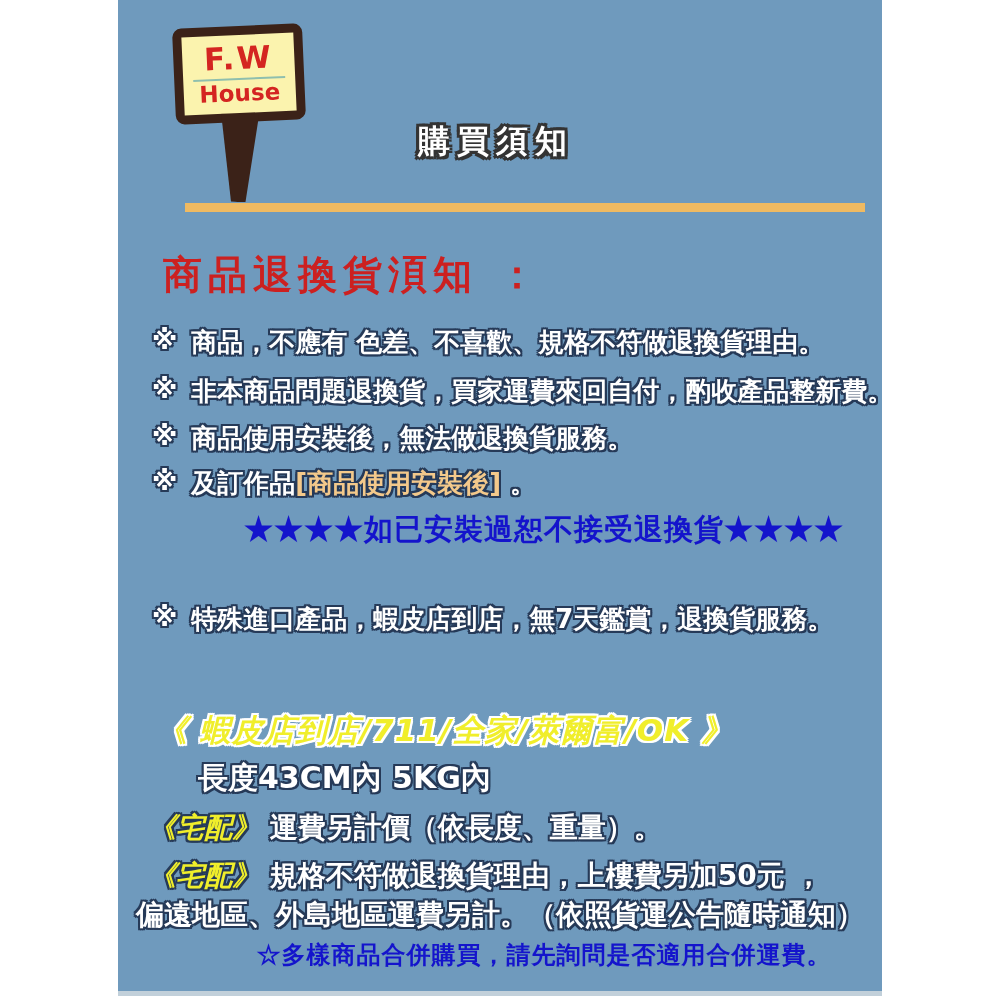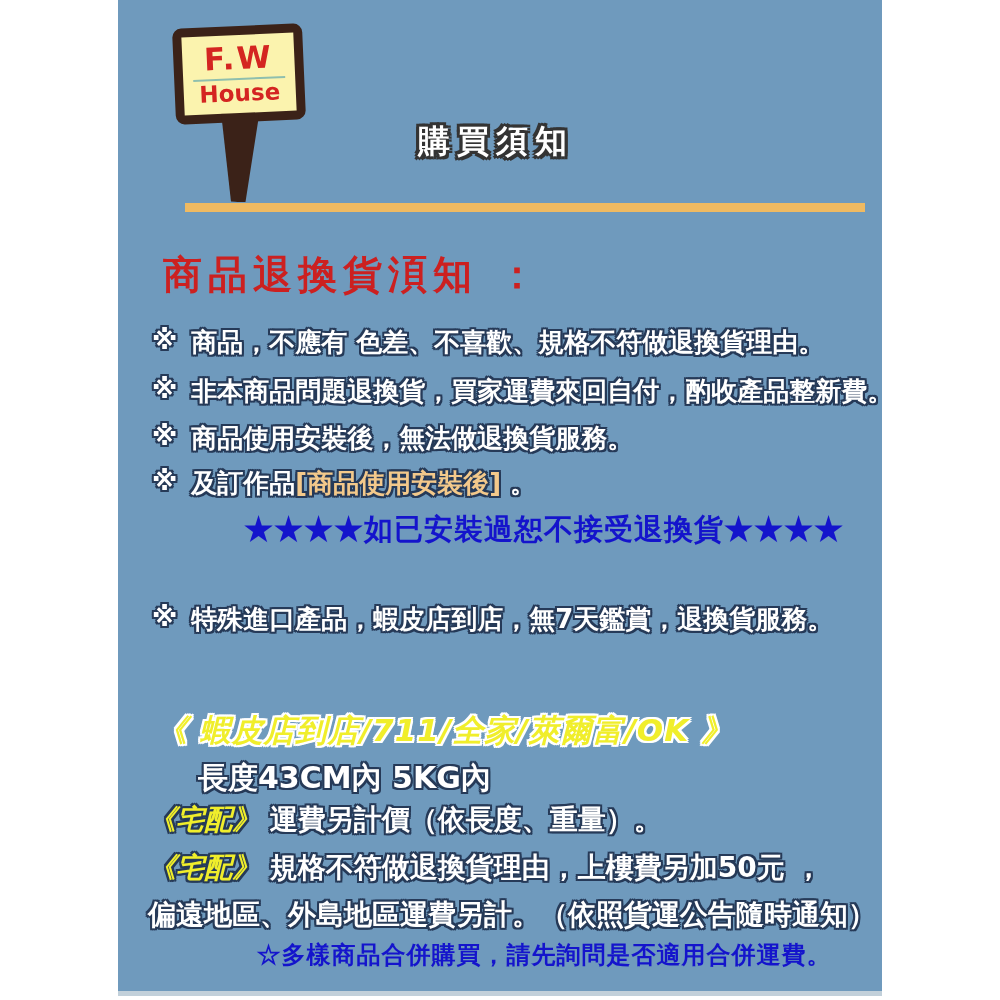--- a/index.html
+++ b/index.html
@@ -46,25 +46,25 @@
   .blue-line{left:0;top:510px;width:764px;text-align:center;color:#1414cc;font-weight:bold;
              font-family:"DejaVu Serif",serif;font-size:29px;letter-spacing:1px;padding-left:44px;}
   .blue-note{top:553px;font-size:27px;}
 
   .log-heading{left:9px;top:641px;font-size:47px;font-weight:bold;letter-spacing:4px;
                color:#e8170b;--oc:#3c0f08;}
 
   .yellow{color:#f0ee2b;--oc:#ffffff;font-style:italic;}
   .store{left:38px;top:710px;font-size:31px;font-weight:bold;letter-spacing:1px;}
   .size{left:40px;top:758px;font-size:30px;font-weight:bold;color:#ffffff;margin-left:40px;--oc:#263a58;}
-  .home{font-size:28px;font-weight:bold;color:#ffffff;--oc:#263a58;}
+  .home{font-size:28px;font-weight:bold;color:#ffffff;margin-top:8px;--oc:#263a58;}
   .h1{left:30px;top:801px;}
   .h2{left:30px;top:849px;}
   .h2b{left:0;top:896px;width:764px;text-align:center;font-size:28px;font-weight:bold;
-       color:#ffffff;margin-left:12px;--oc:#263a58;}
+       color:#ffffff;--oc:#263a58;}
   .combine{top:939px;font-size:24px;}
 
   .bottom-strip{left:0;top:991px;width:764px;height:5px;background:#c2d0da;}
 </style>
 </head>
 <body>
 
 <div class="page">
   <div class="panel">
 

